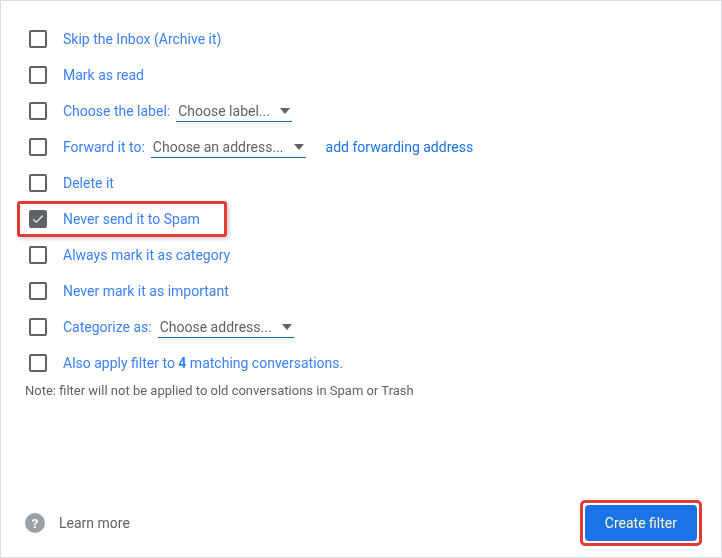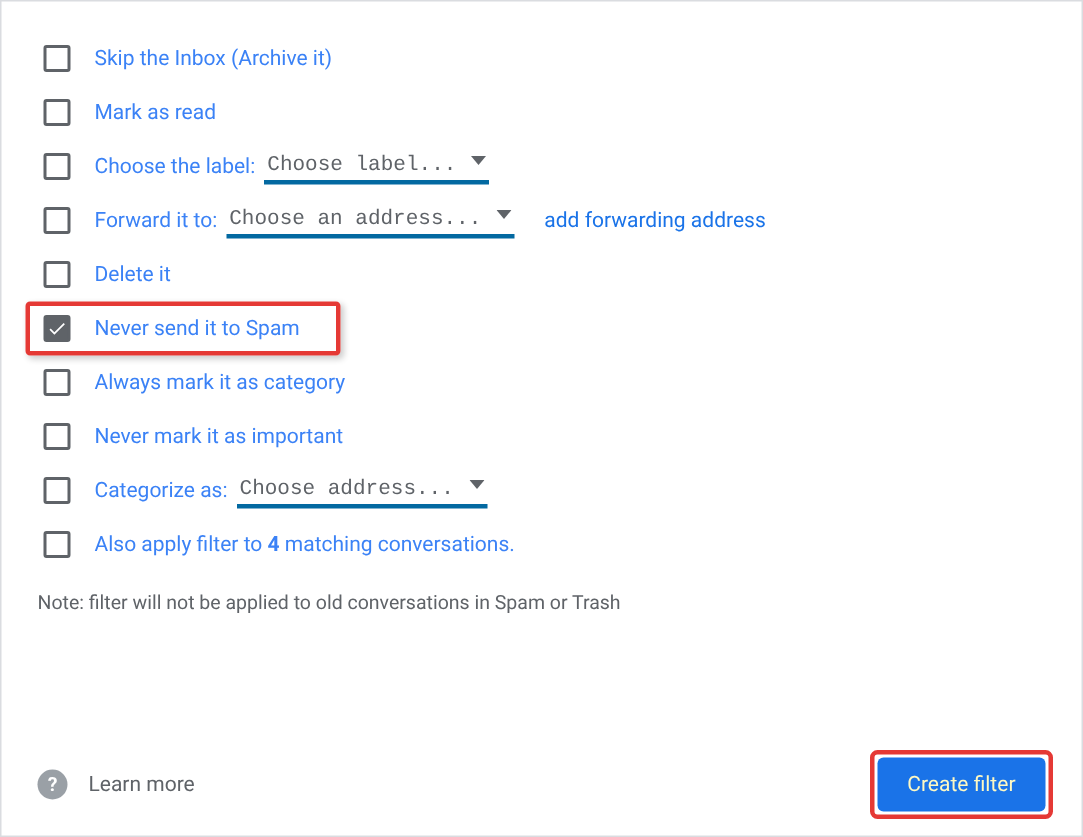--- a/index.html
+++ b/index.html
@@ -61,45 +61,45 @@
     display: block;
   }
   .checkbox svg {
     display: none;
   }
   .opt-label {
     color: #3b82f6;
   }
   .dropdown {
     display: inline-flex;
-    color: #5f6368;
-    border-bottom: 3px solid #0369a1;
+    align-items: center;
+    color: #5f6368;
+    border-bottom: 1px solid #0369a1;
     padding: 2px 2px;
     margin-left: 6px;
     cursor: pointer;
-    font-family: Liberation Mono, monospace;
   }
   .dropdown .dd-arrow {
     margin-left: 10px;
     display: flex;
   }
   .link {
     color: #1a73e8;
     margin-left: 20px;
     cursor: pointer;
   }
   .highlight-box {
     position: absolute;
     border: 3px solid #e53935;
     border-radius: 3px;
     pointer-events: none;
     box-shadow: 2px 2px 4px rgba(0,0,0,0.2);
   }
   .note {
-    margin-top: 14px;
+    margin-top: 2px;
     color: #5f6368;
     font-size: 13px;
   }
   .footer {
     position: absolute;
     bottom: 16px;
     left: 24px;
     right: 24px;
     display: flex;
     align-items: center;

